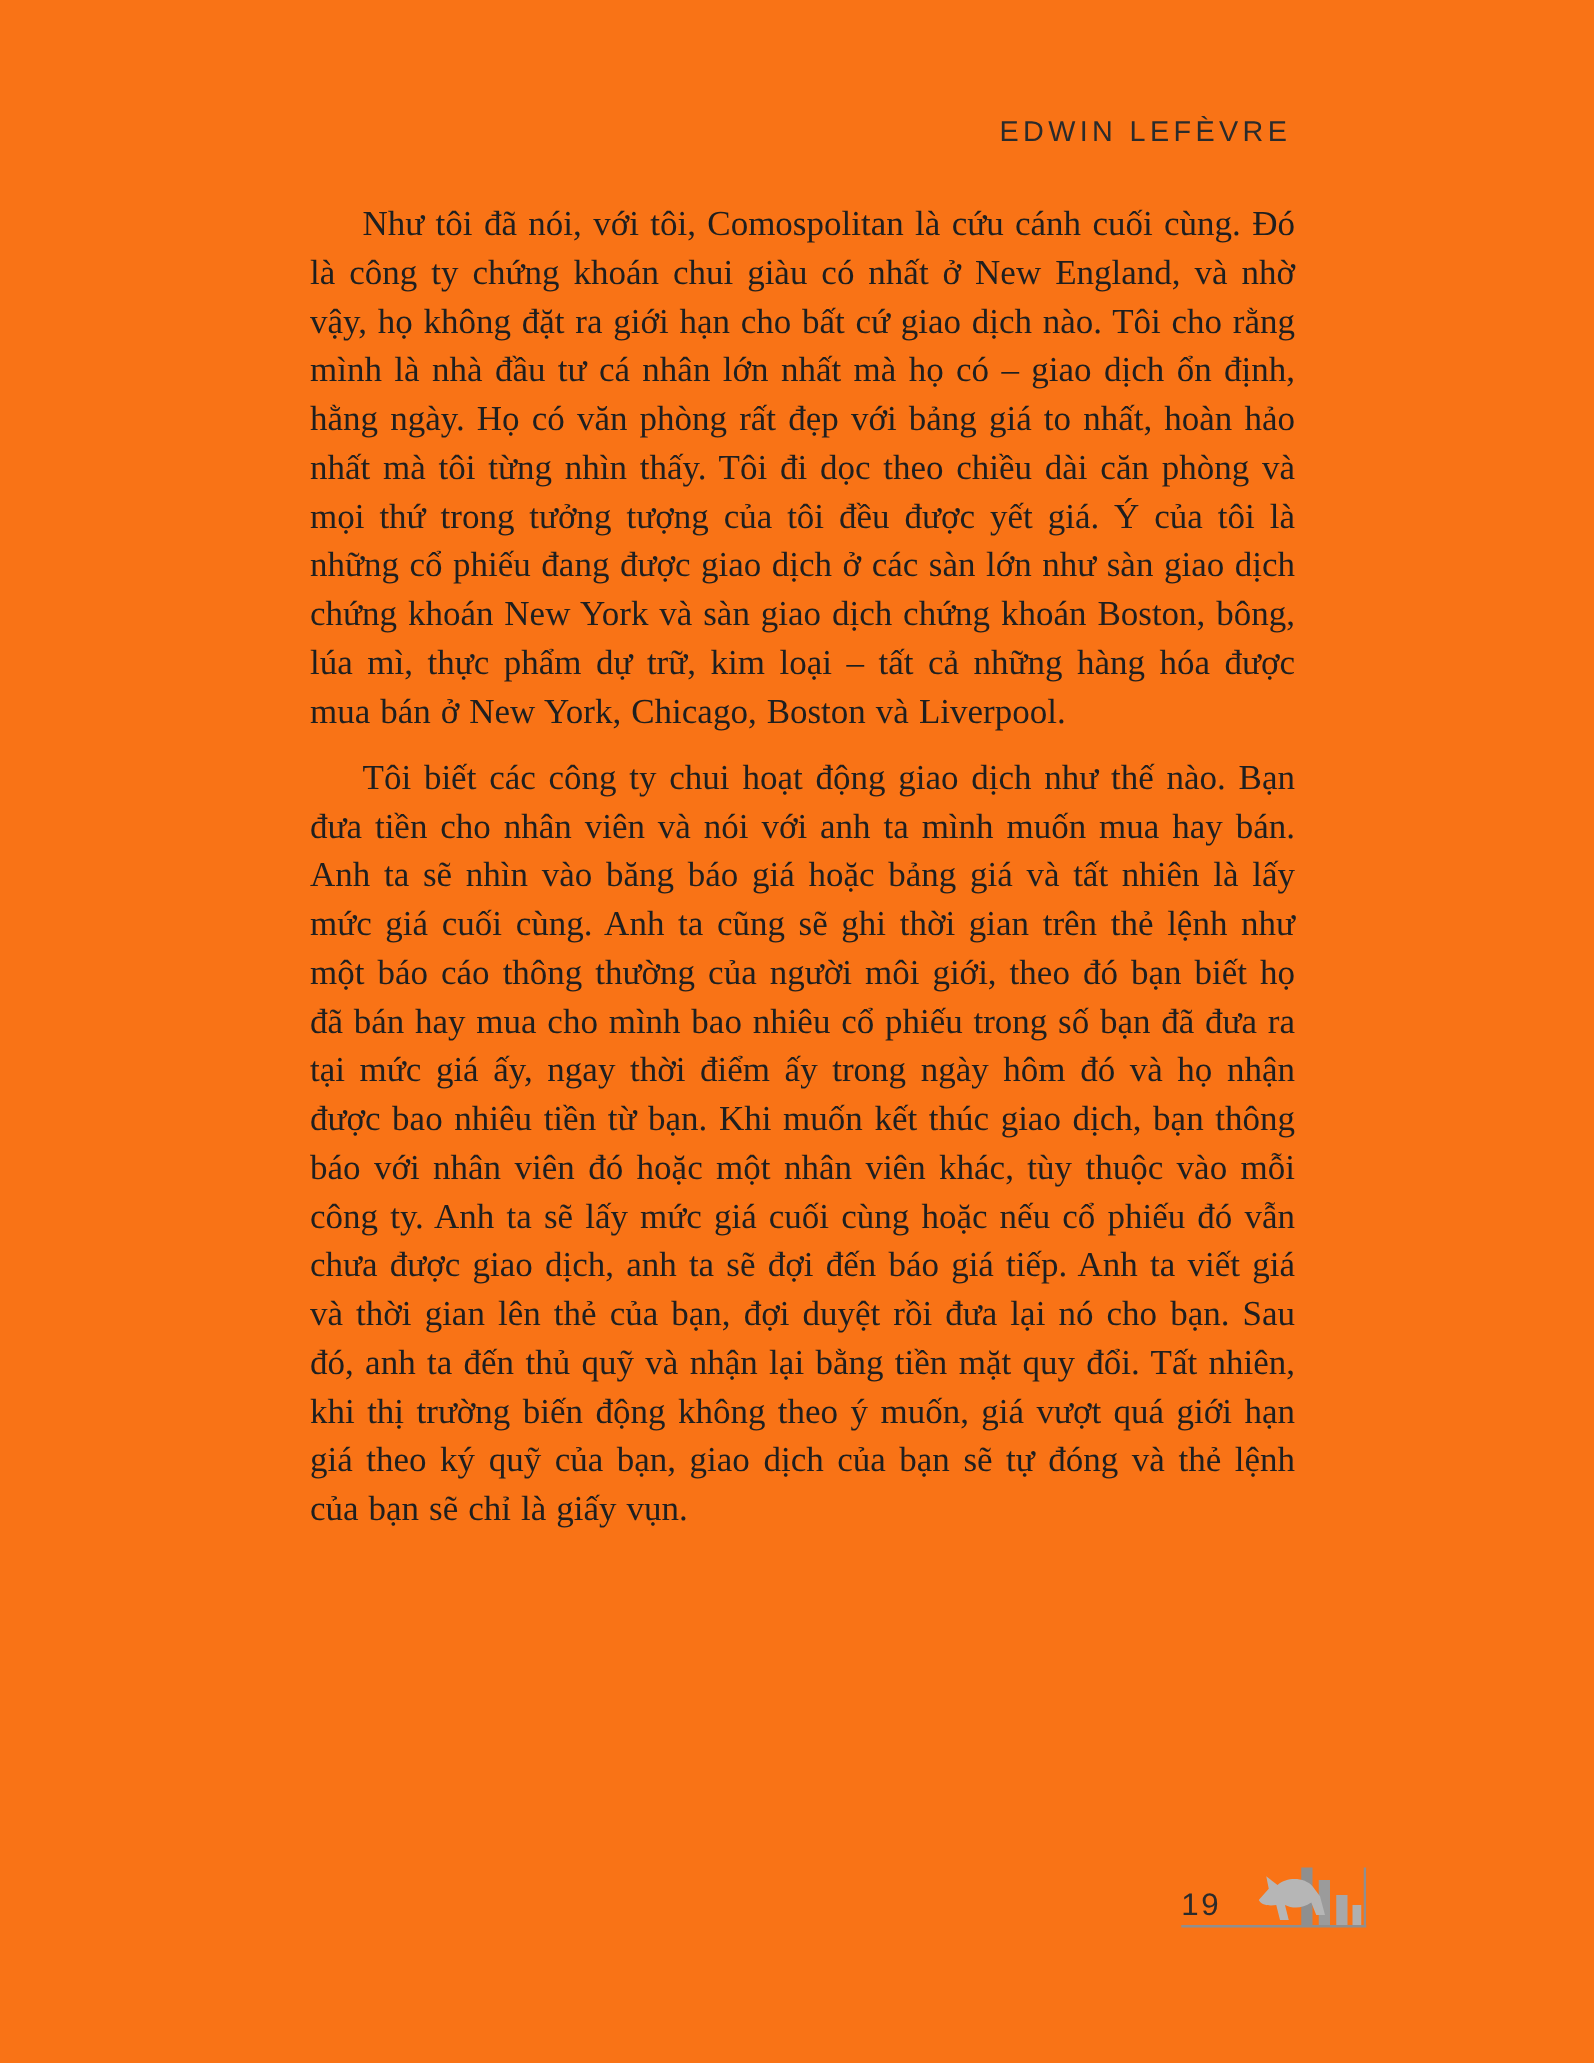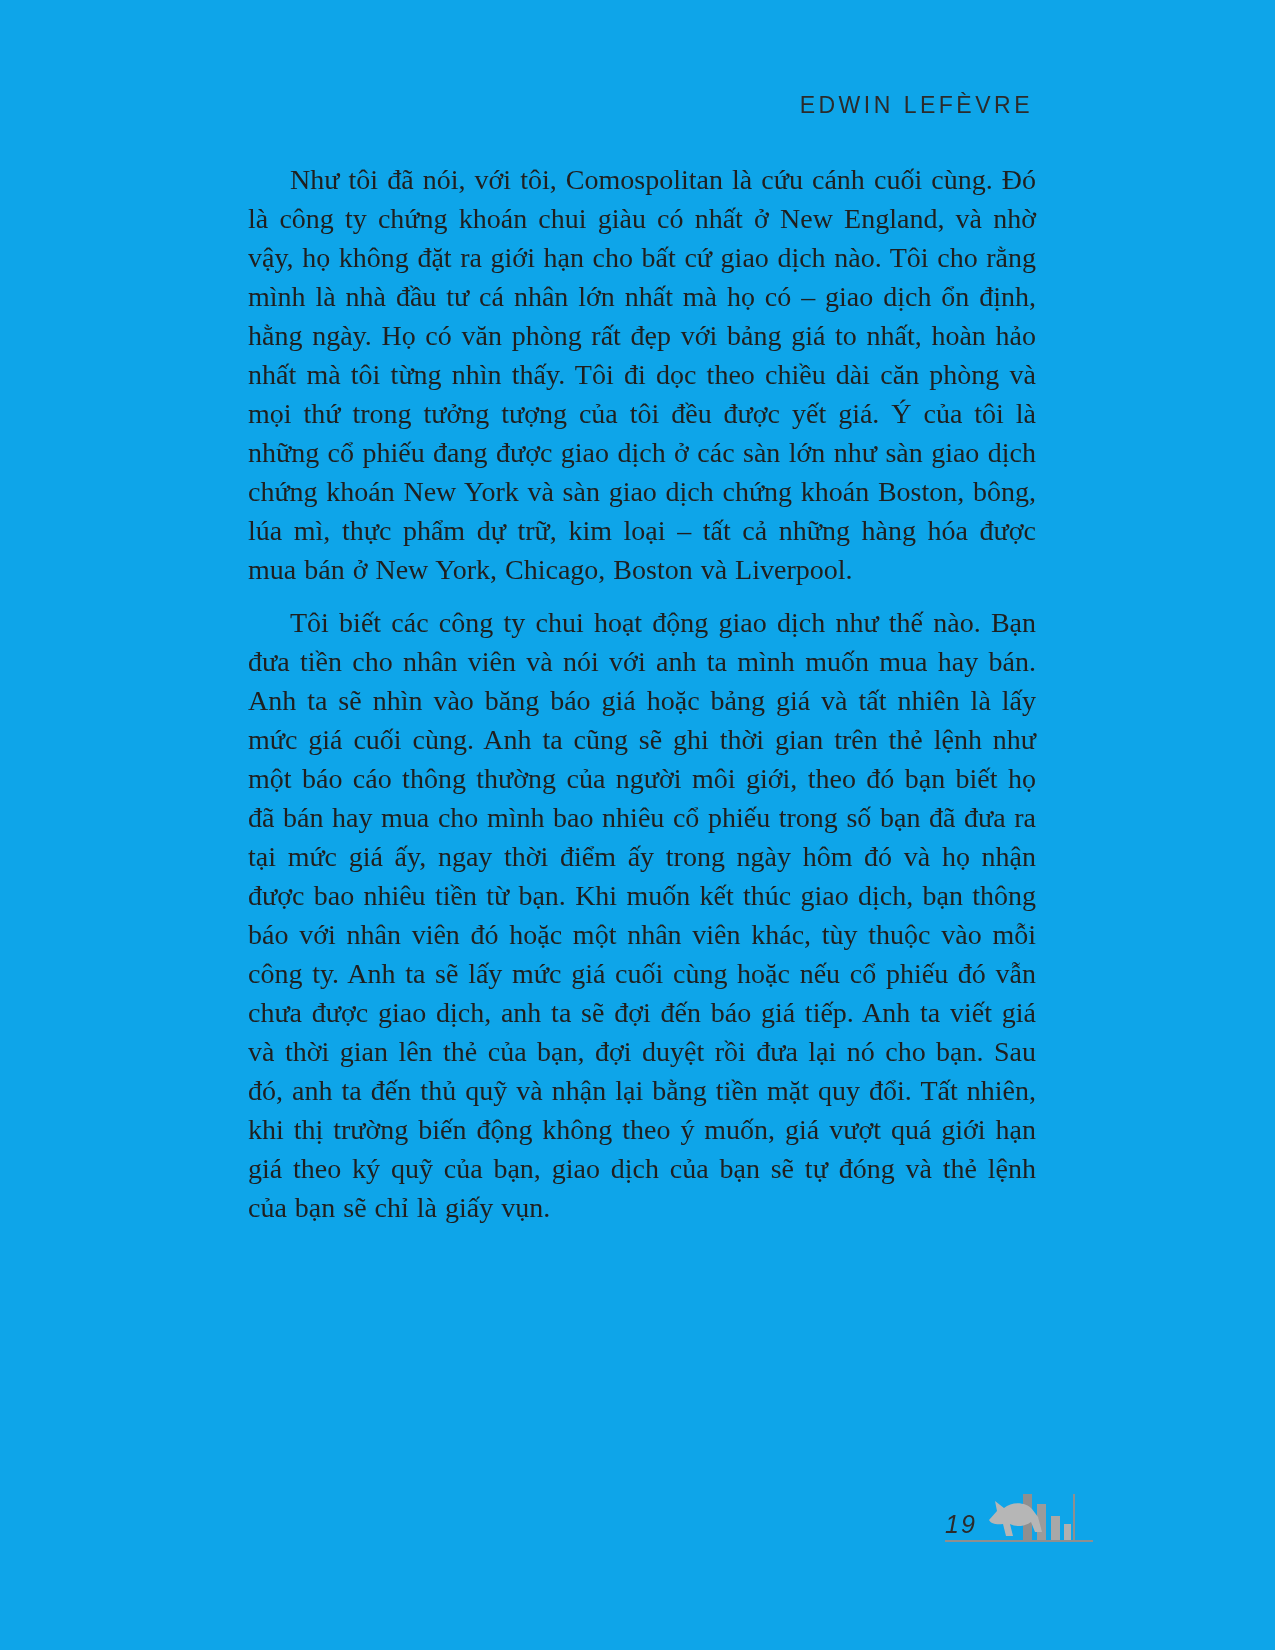--- a/index.html
+++ b/index.html
@@ -1,21 +1,21 @@
 <!DOCTYPE html>
 <html><head>
 <meta charset="utf-8">
 <style>
   * { margin: 0; padding: 0; box-sizing: border-box; }
   html, body { background: #ffffff; }
   .page {
     position: relative;
     width: 1275px;
     height: 1650px;
-    background: #0ea5e9;
+    background: #f97316;
     overflow: hidden;
     font-family: "Liberation Serif", serif;
   }
   .running-header {
     position: absolute;
     top: 92px;
     right: 242px;
     font-family: "Liberation Sans", sans-serif;
     font-size: 23px;
     font-weight: 400;
@@ -40,22 +40,21 @@
   }
   .page-footer {
     position: absolute;
     left: 945px;
     top: 1492px;
     width: 148px;
     height: 50px;
     border-bottom: 2px solid #8f8f8f;
     display: flex;
     align-items: flex-end;
-    justify-content: flex-start;
-    font-style: italic;
+    justify-content: space-between;
   }
   .page-number {
     font-family: "Liberation Sans", sans-serif;
     font-size: 25px;
     color: #2b2b2b;
     line-height: 1;
     padding-bottom: 3px;
     margin-right: 8px;
     letter-spacing: 2px;
   }

